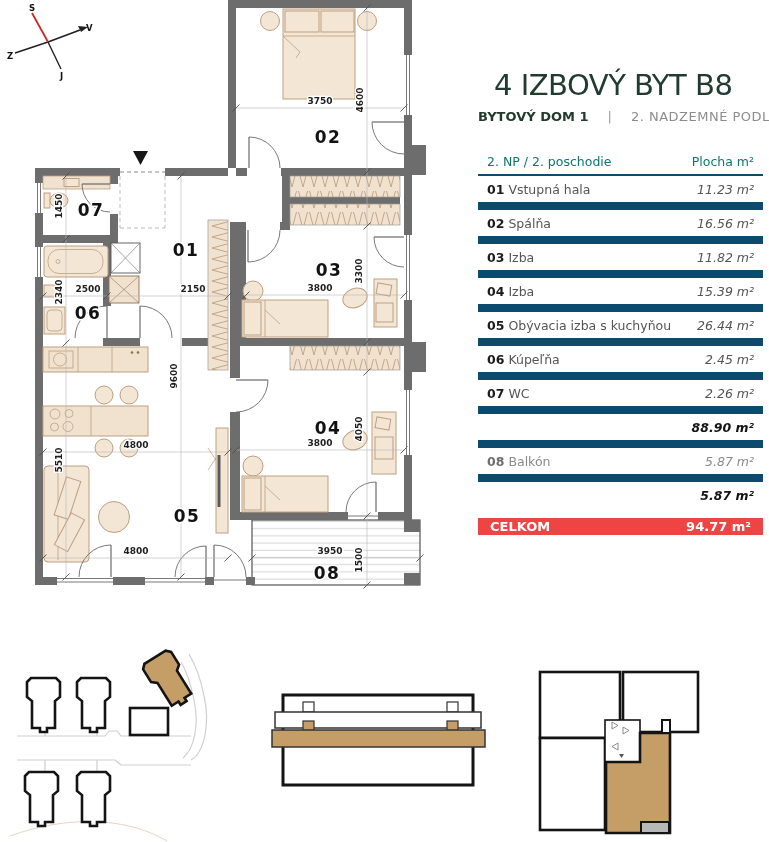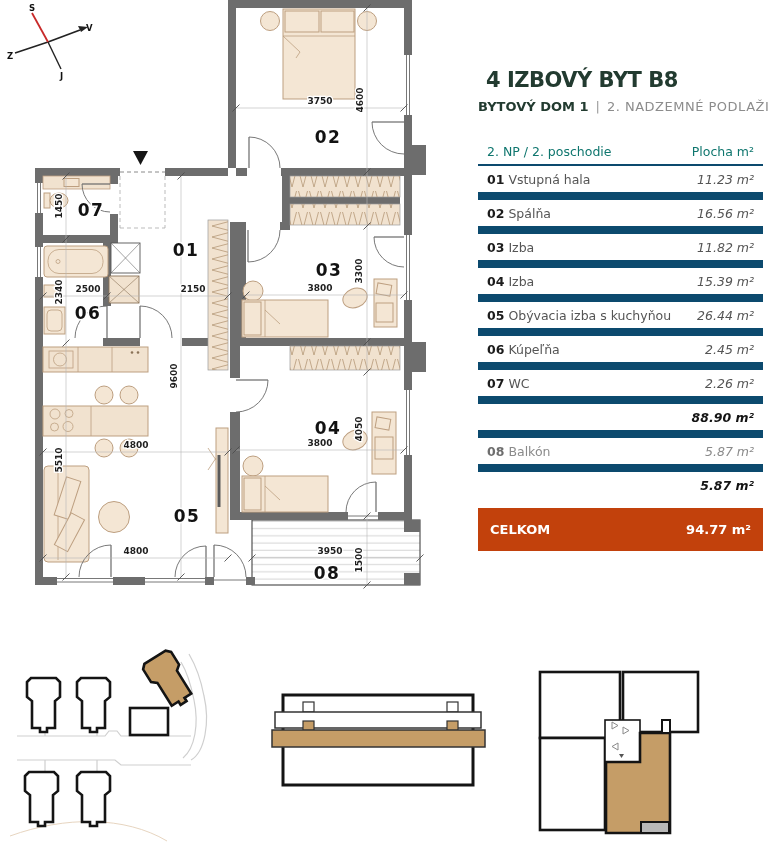--- a/index.html
+++ b/index.html
@@ -20,35 +20,35 @@
   .tk{stroke:#4d4d4d;stroke-width:0.9;}
   .win{stroke:#555;stroke-width:0.8;fill:none;}
   .shaft{fill:#fff;stroke:#555;stroke-width:0.9;}
   .shx{stroke:#666;stroke-width:0.6;}
   .dt{font-size:9px;font-weight:bold;fill:#1e1e1e;paint-order:stroke;stroke:#ffffff;stroke-width:2.5px;}
   .rl{font-size:17px;font-weight:bold;fill:#121212;letter-spacing:1.5px;paint-order:stroke;stroke:#fff;stroke-width:3px;}
   .cmp{font-size:8.5px;font-weight:bold;fill:#111;}
 
   
   .panel{position:absolute;left:478px;top:58px;width:285px;color:#1d1d1d;}
-  .panel h1{font-size:21px;font-weight:700;color:#223b30;margin:10px 8px 7px;letter-spacing:-0.5px;white-space:nowrap;}
-  .subtitle{font-size:13px;display:flex;gap:7px;align-items:baseline;color:#223b30;margin:0 0 24px;white-space:nowrap;}
+  .panel h1{font-size:29px;font-weight:400;color:#223b30;margin:10px 16px 7px;letter-spacing:-0.5px;white-space:nowrap;}
+  .subtitle{font-size:13px;display:flex;gap:19px;align-items:baseline;color:#223b30;margin:0 0 24px;white-space:nowrap;}
   .subtitle .b{font-weight:800;}
   .subtitle .sep{color:#9a9a9a;font-weight:400;}
   .subtitle .fl{color:#8c8c8c;letter-spacing:0.5px;}
   .tbl{width:100%;}
   .row{display:flex;justify-content:space-between;align-items:baseline;padding:6px 9px 5px;font-size:12.5px;border-bottom:8px solid #0c4a6e;}
   .thead{font-weight:400;font-size:12.5px;border-bottom:2px solid #0c4a6e;color:#0f766e;}
   .num{font-weight:700;color:#1c1c1c;}
   .nm{color:#555;}
   .val{color:#555;font-style:italic;}
   .sub .val{color:#141414;font-weight:700;}
   .rowm .num{color:#6e6e6e;}
   .rowm .nm,.rowm .val{color:#8a8a8a;}
-  .total{display:flex;justify-content:space-between;align-items:center;background:#c2410c;color:#fff;font-weight:700;font-size:13px;padding:14px 12px;margin-top:10px;}
+  .total{display:flex;justify-content:space-between;align-items:center;background:#ef4444;color:#fff;font-weight:700;font-size:13px;padding:1px 12px;margin-top:10px;}
 
   
   .bld{fill:#fff;stroke:#141414;stroke-width:2.6;stroke-linejoin:miter;}
   .bldh{fill:#c59d67;stroke:#141414;stroke-width:2.6;}
   .road{fill:none;stroke:#cfcfcf;stroke-width:1.2;}
   .key{fill:#fff;stroke:#141414;stroke-width:2.6;}
   .keyc{fill:#fff;stroke:#141414;stroke-width:1.6;}
   .tri{fill:none;stroke:#8a8a8a;stroke-width:1;}
 </style>
 </head>

